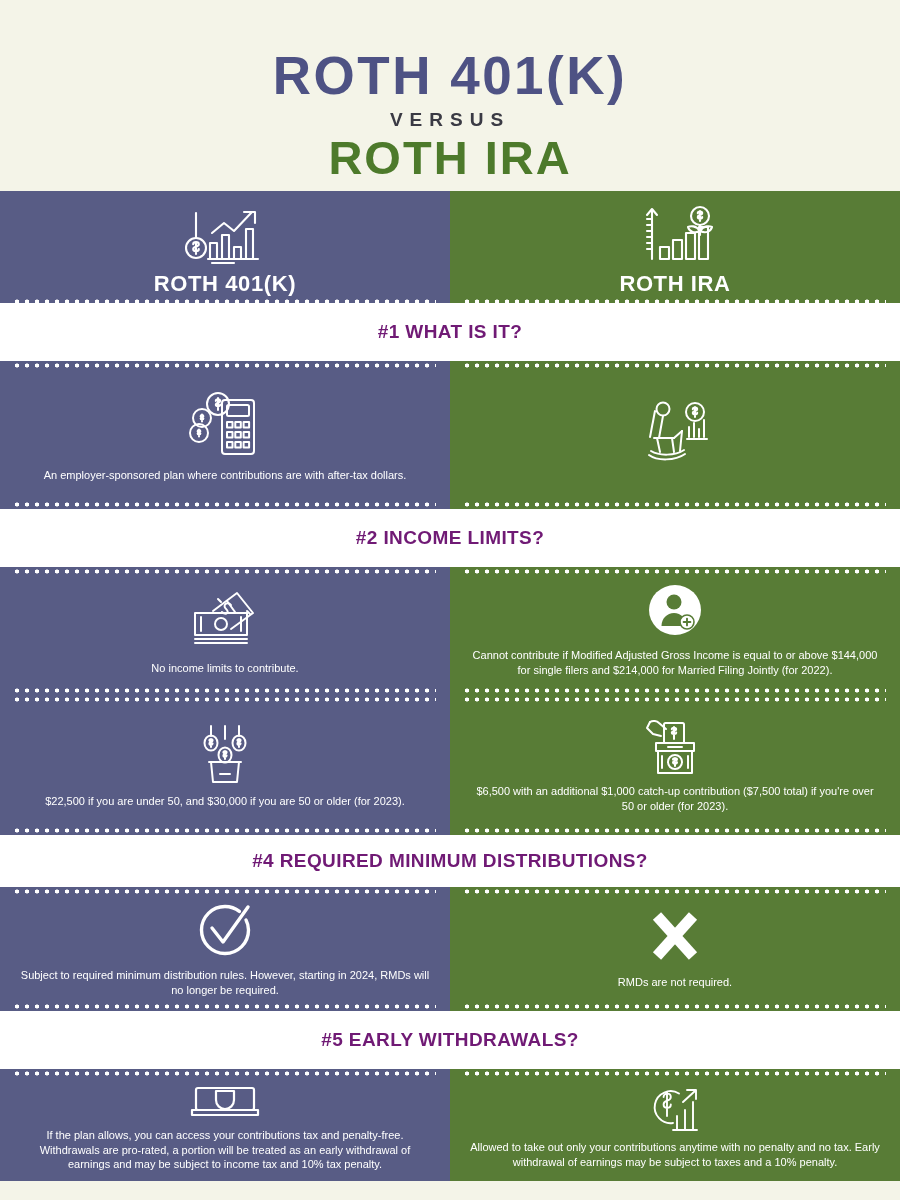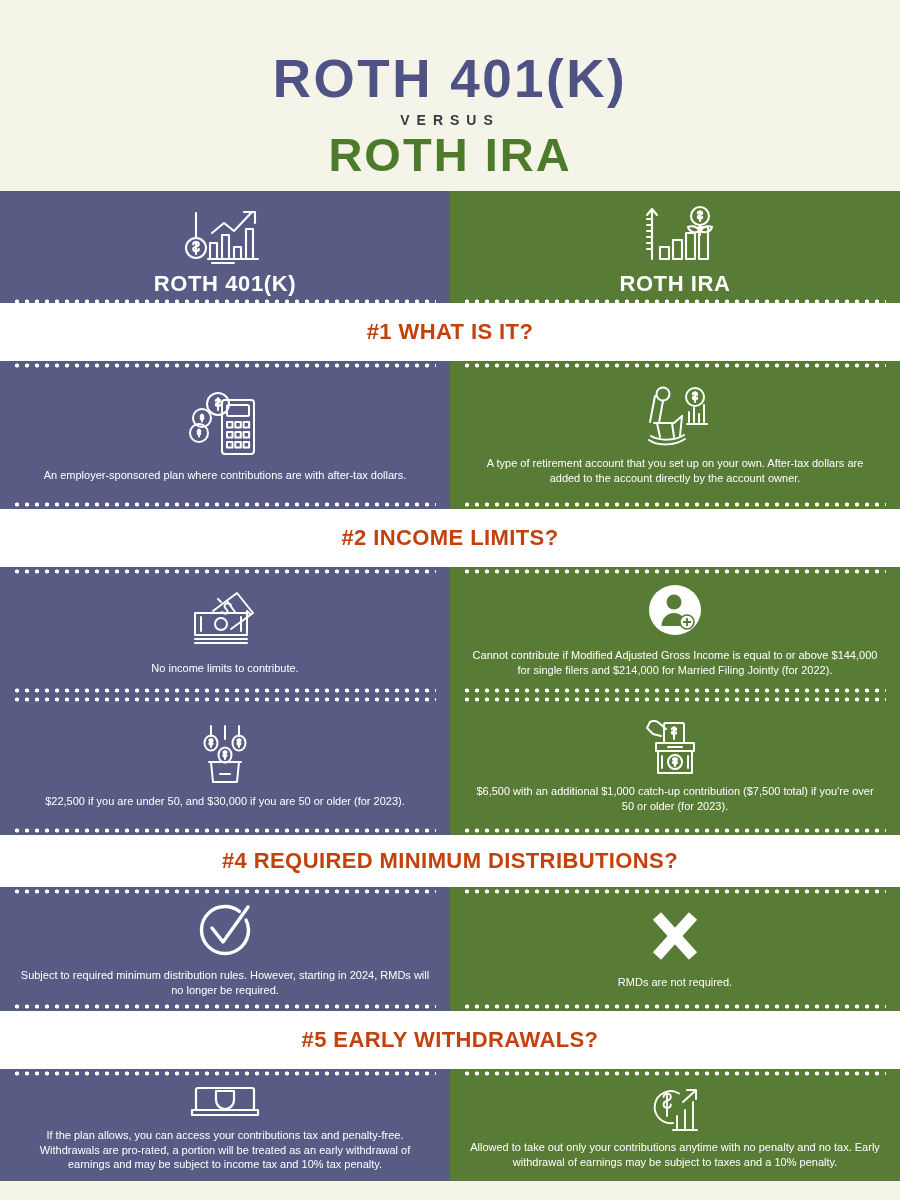--- a/index.html
+++ b/index.html
@@ -31,21 +31,21 @@
     padding-top: 6px;
   }
   .mast-line1 {
     font-size: 53px;
     font-weight: 700;
     letter-spacing: 2.5px;
     color: #4e5284;
     line-height: 1.05;
   }
   .mast-versus {
-    font-size: 14px;
+    font-size: 19px;
     font-weight: 600;
     letter-spacing: 7px;
     color: #3a3a44;
     margin: 5px 0 2px 0;
   }
   .mast-line2 {
     font-size: 47px;
     font-weight: 700;
     letter-spacing: 2px;
     color: #4d7a2b;
@@ -125,22 +125,22 @@
 
   
   .section-band {
     width: 900px;
     background: #ffffff;
     display: flex;
     align-items: center;
     justify-content: center;
   }
   .section-band-title {
-    color: #c2410c;
-    font-size: 22px;
+    color: #701a75;
+    font-size: 19px;
     font-weight: 700;
     letter-spacing: 0.4px;
     text-align: center;
   }
 
   
   svg { display: block; }
 </style>
 </head>
 <body>
@@ -248,21 +248,20 @@
             <path d="M37 39l8-7"></path>
             <path d="M45 32l-2 20"></path>
             <path d="M12 56c8 6 26 6 36-1"></path>
             <path d="M14 52c8 5 24 5 33-1"></path>
             <circle cx="58" cy="13" r="9"></circle>
             <path d="M58 8v10M55.8 10.2c0-1.1 1-1.7 2.2-1.7s2.2.6 2.2 1.7-1 1.5-2.2 1.8-2.2.7-2.2 1.8 1 1.7 2.2 1.7 2.2-.6 2.2-1.7"></path>
             <path d="M52 38V28M57 38V24M62 38V30M67 38V21"></path>
             <path d="M50 40h20"></path>
           </svg>
         </div>
-        <div class="panel-text">A type of retirement account that you set up on your own. After-tax dollars are added to the account directly by the account owner.</div>
       </div>
       <div class="dots"></div>
     </div>
   </div>
 
   <div class="section-band" style="height:58px;">
     <span class="section-band-title">#2 INCOME LIMITS?</span>
   </div>
 
   <div class="panel-row" style="height:128px;">

